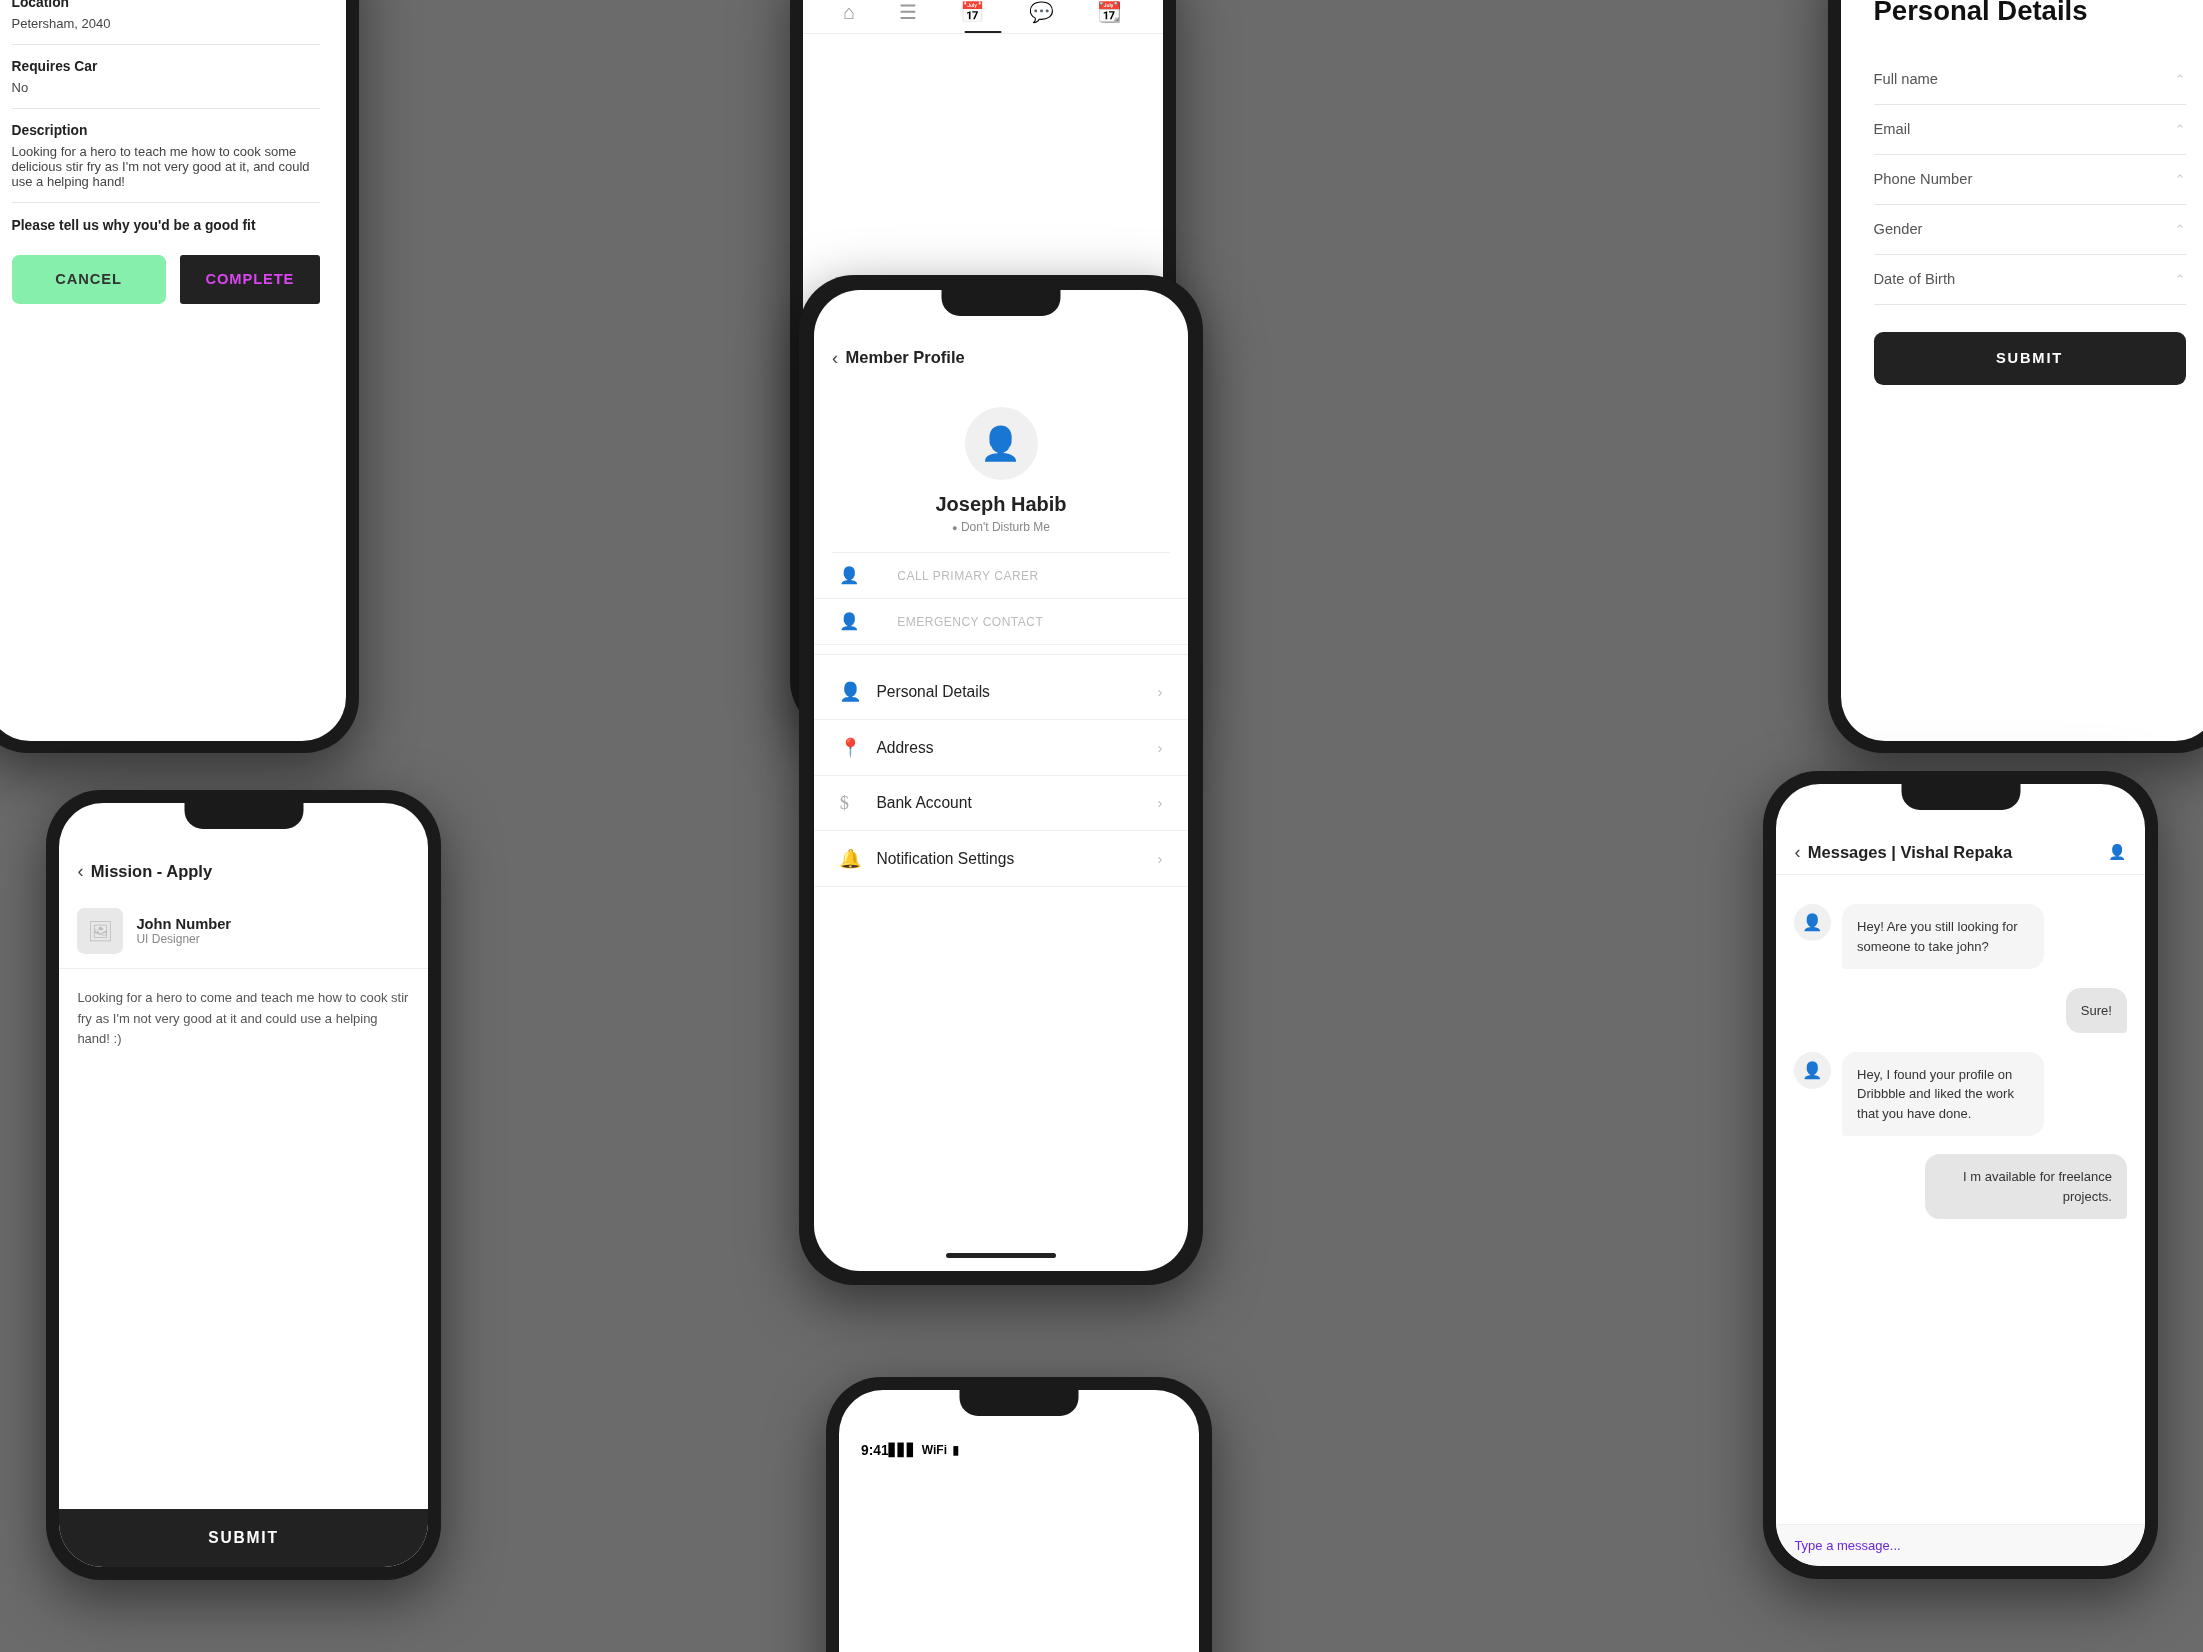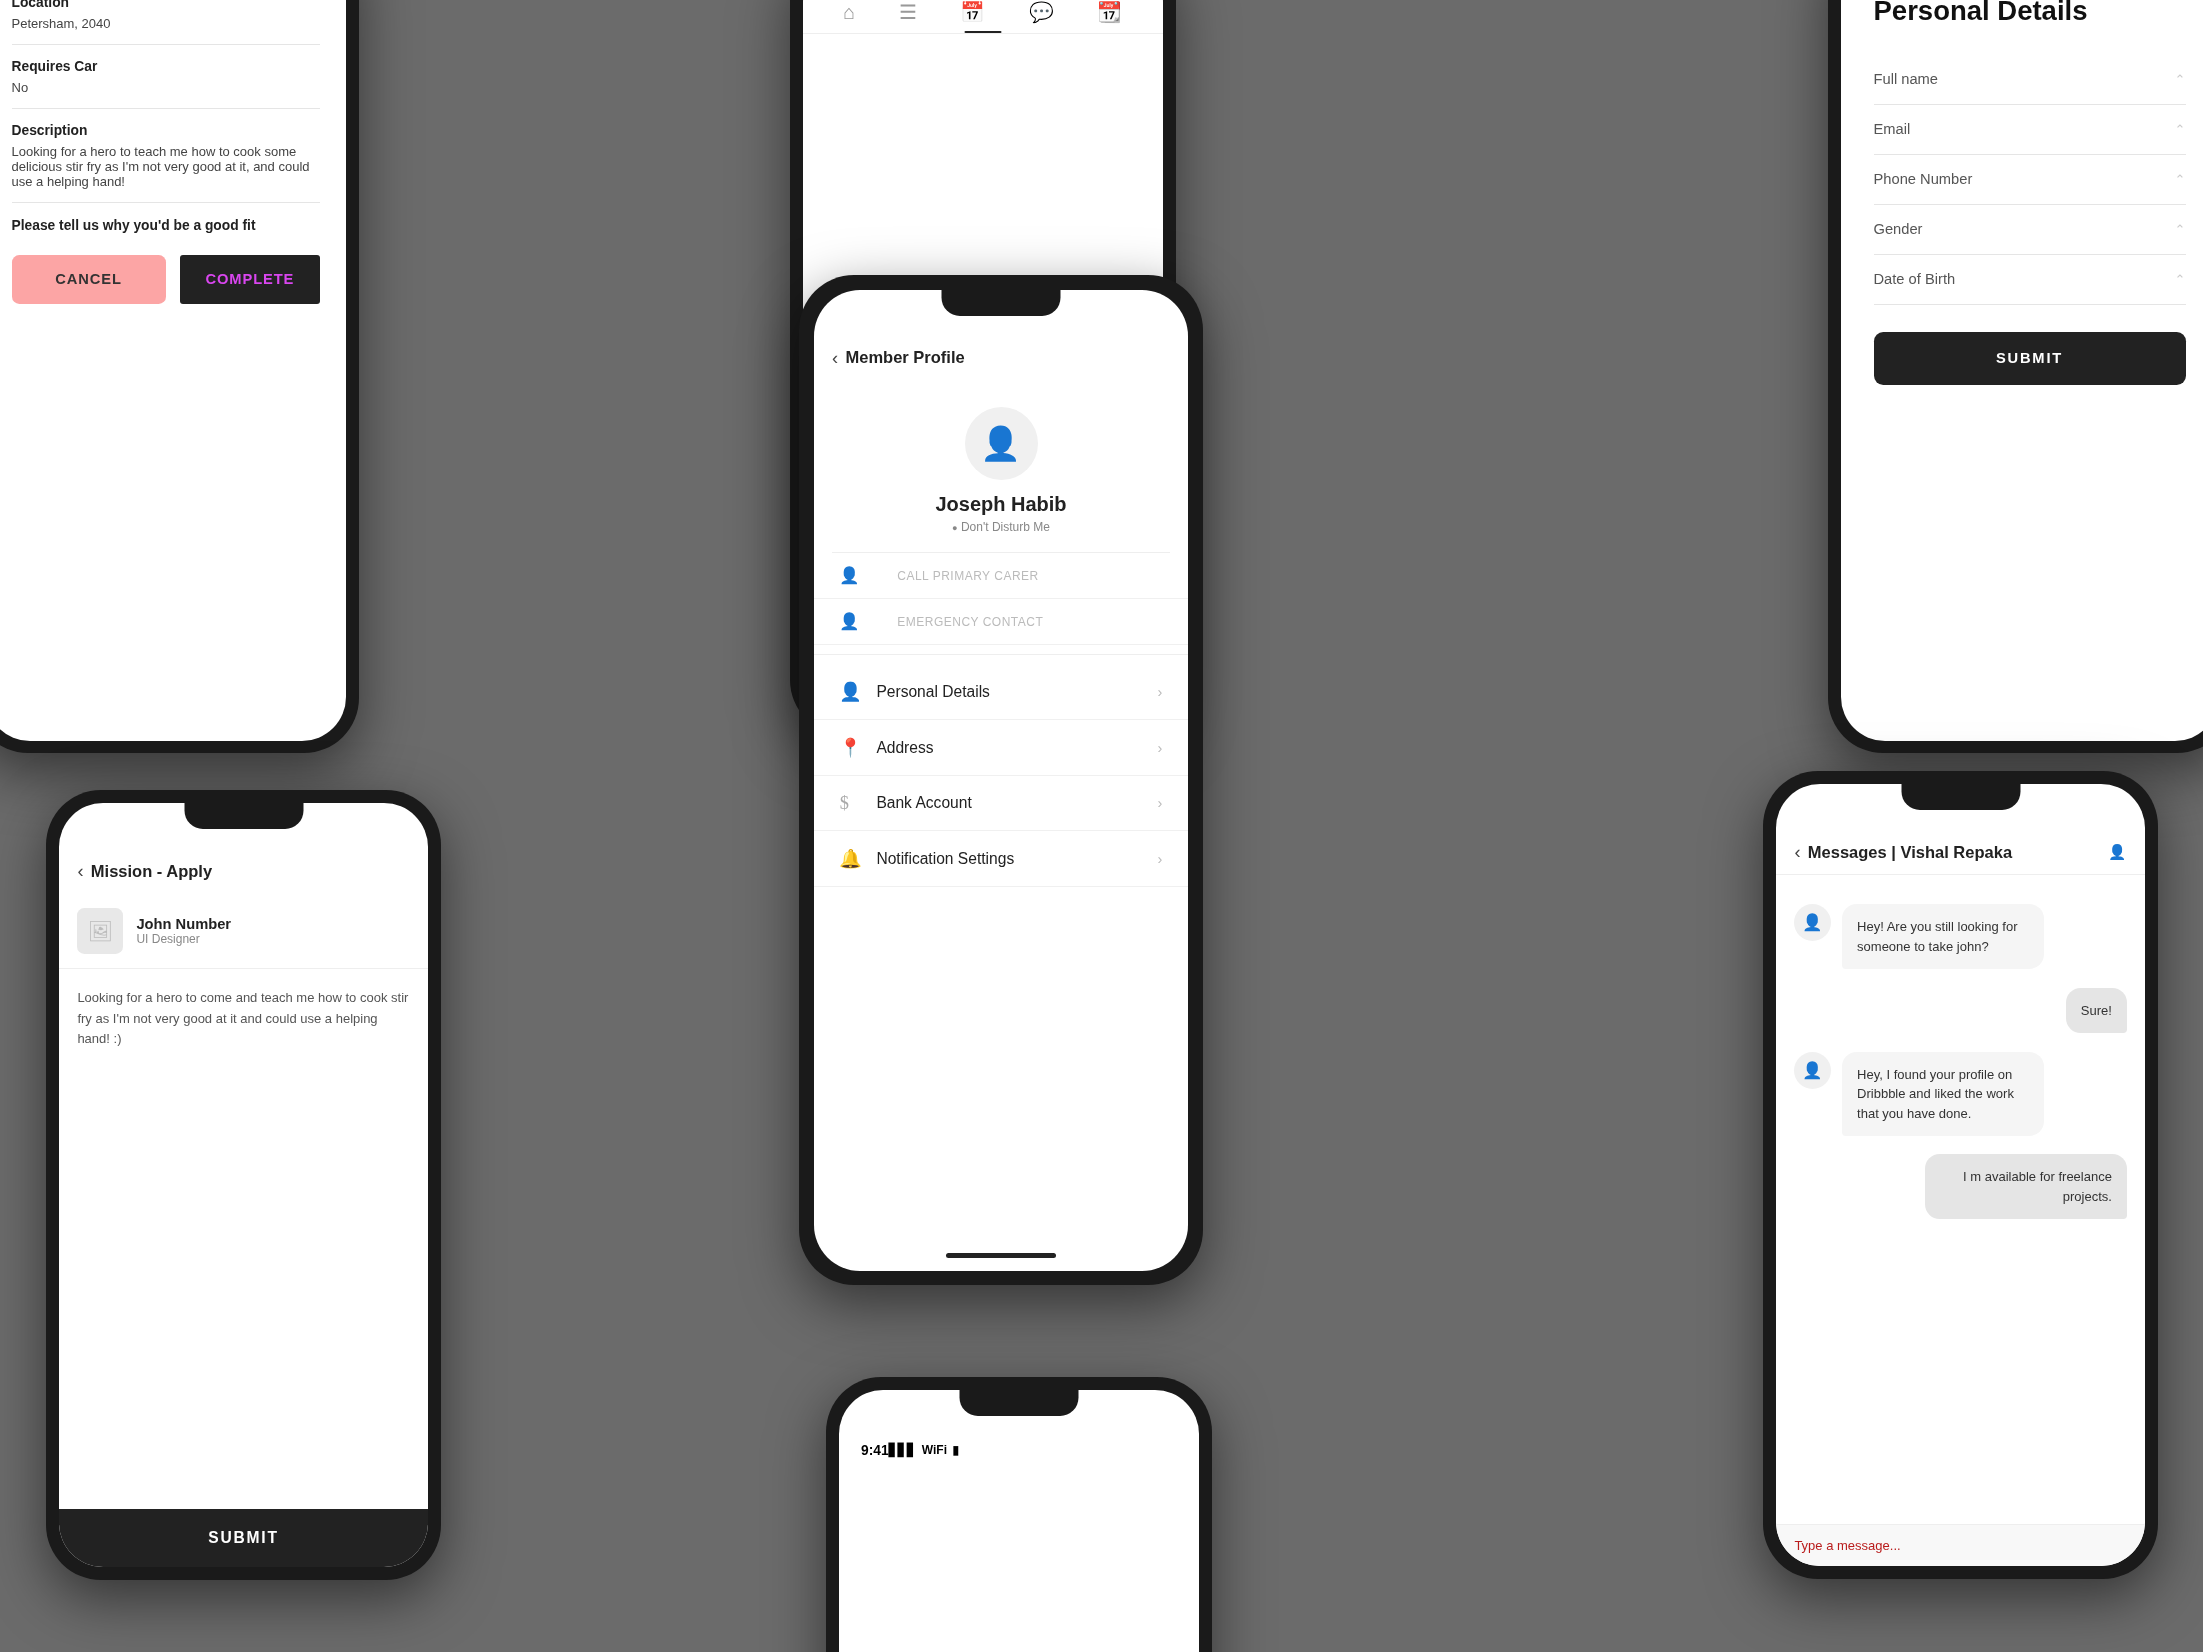--- a/index.html
+++ b/index.html
@@ -164,21 +164,21 @@
       margin-bottom: 14.7px;
     }
     .btn-row {
       display: flex;
       gap: 14.7px;
       margin-top: 22px;
     }
     .btn-cancel {
       flex: 1;
       padding: 16.5px;
-      background: #fca5a5;
+      background: #86efac;
       border: none;
       border-radius: 7.3px;
       font-size: 14.7px;
       font-weight: 700;
       color: #333;
       letter-spacing: 0.9px;
       cursor: pointer;
     }
     .btn-complete {
       flex: 1;
@@ -446,21 +446,21 @@
     }
     .msg-input-bar {
       position: absolute;
       bottom: 0;
       left: 0;
       right: 0;
       padding: 13px 18.4px;
       background: #f8f8f8;
       border-top: 0.9px solid #eee;
       font-size: 13px;
-      color: #b91c1c;
+      color: #6d28d9;
     }
   </style>
 </head>
 <body>
 
 <div class="phone phone-1">
   <div class="phone-screen">
 
     <div class="app-content" style="padding-top:55px;">
       <div>

